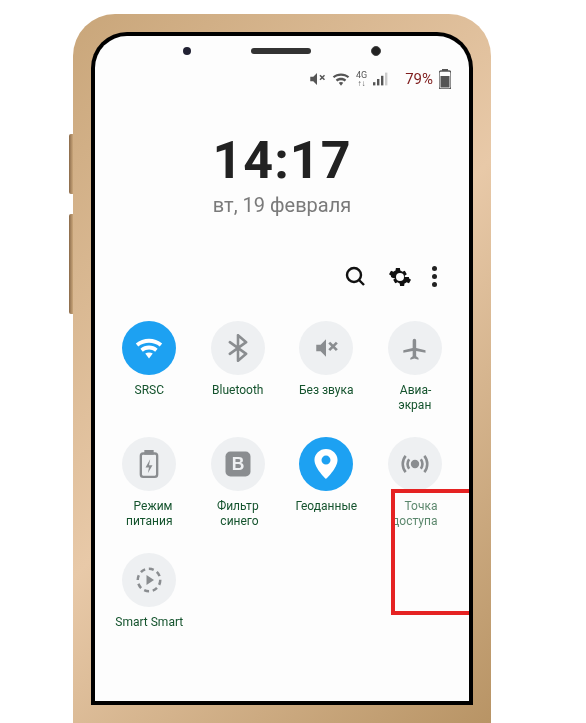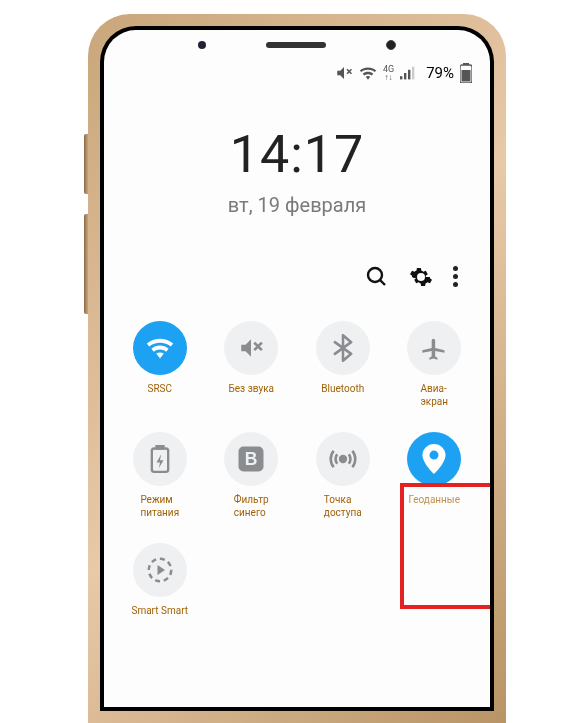--- a/index.html
+++ b/index.html
@@ -6,27 +6,27 @@
   body {
     background: #fff;
     font-family: -apple-system, BlinkMacSystemFont, 'Segoe UI', Roboto, Arial, sans-serif;
     width: 586px;
     height: 723px;
     position: relative;
     overflow: hidden;
   }
   .phone-frame {
     position: absolute;
-    left: 88px;
+    left: 73px;
     top: 14px;
     width: 418px;
     height: 709px;
     background: linear-gradient(135deg, #c9a67a, #e8c9a8, #b89465);
     border-radius: 42px 42px 0 0;
-    padding: 12px;
+    padding: 18px;
   }
   .phone-inner {
     width: 100%;
     height: 100%;
     background: #000;
     border-radius: 36px 36px 0 0;
     padding: 4px;
   }
   .side-btn {
     position: absolute;
@@ -60,35 +60,35 @@
     padding: 32px 18px 0 18px;
     display: flex;
     justify-content: flex-end;
     align-items: center;
     gap: 6px;
     font-size: 13px;
     color: #4a4a4a;
     height: 54px;
   }
   .status-bar svg { display: block; }
-  .battery-pct { font-size: 15px; color: #000000; margin-left: 4px; }
+  .battery-pct { font-size: 15px; color: #7f1d1d; margin-left: 10px; }
   .clock-block {
     text-align: center;
     margin-top: 40px;
   }
   .clock-time {
     font-size: 52px;
-    font-weight: 400;
+    font-weight: 700;
     color: #222;
     letter-spacing: 1px;
   }
   .clock-date {
     font-size: 20px;
     color: #7a7a7a;
-    margin-top: 8px;
+    margin-top: 2px;
   }
   .action-row {
     display: flex;
     justify-content: flex-end;
     align-items: center;
     gap: 22px;
     padding: 48px 32px 10px 0;
   }
   .action-row .icn { width: 22px; height: 22px; color: #222; }
   .dots { display: flex; flex-direction: column; gap: 3px; }
@@ -115,23 +115,23 @@
     align-items: center;
     justify-content: center;
     margin-bottom: 8px;
     color: #8a8d90;
   }
   .tile .circle.active {
     background: #1da1f2;
     color: #fff;
   }
   .tile .label {
-    font-size: 10px;
-    color: #a16207;
-    text-align: left;
+    font-size: 12px;
+    color: #14532d;
+    text-align: right;
     line-height: 1.25;
     white-space: pre-line;
     max-width: 90px;
   }
   .highlight-box {
     position: absolute;
     border: 4px solid #e52222;
     background: rgba(255,255,255,0.3);
     pointer-events: none;
   }
@@ -227,38 +227,38 @@
               <path d="M12 18l3.2-4.2c-1.9-1.4-4.5-1.4-6.4 0L12 18z"></path>
               <path d="M4.6 9.7c4.3-3.7 10.5-3.7 14.8 0l-2.1 2.5c-3-2.5-7.5-2.5-10.6 0L4.6 9.7z"></path>
               <path d="M.7 5.2C6.9-.3 17.1-.3 23.3 5.2l-2.1 2.5C16 3.4 8 3.4 2.8 7.7L.7 5.2z"></path>
             </svg>
           </div>
           <div class="label">SRSC</div>
         </div>
 
         <div class="tile">
           <div class="circle">
+            <svg width="24" height="28" viewBox="0 0 16 24" fill="none" stroke="#8a8d90" stroke-width="2.2" stroke-linejoin="round" stroke-linecap="round">
+              <path d="M8 1v22l7-6-14-10m0 10l14-10-7-6"></path>
+            </svg>
+          </div>
+          <div class="label">Bluetooth</div>
+        </div>
+
+        <div class="tile">
+          <div class="circle">
             <svg width="26" height="26" viewBox="0 0 24 24" fill="#8a8d90">
               <path d="M3 9v6h4l5 5V4L7 9H3z"></path>
               <line x1="15" y1="7" x2="22" y2="14" stroke="#8a8d90" stroke-width="2.5"></line>
               <line x1="22" y1="7" x2="15" y2="14" stroke="#8a8d90" stroke-width="2.5"></line>
             </svg>
           </div>
           <div class="label">Без звука</div>
         </div>
 
-        <div class="tile">
-          <div class="circle">
-            <svg width="24" height="28" viewBox="0 0 16 24" fill="none" stroke="#8a8d90" stroke-width="2.2" stroke-linejoin="round" stroke-linecap="round">
-              <path d="M8 1v22l7-6-14-10m0 10l14-10-7-6"></path>
-            </svg>
-          </div>
-          <div class="label">Bluetooth</div>
-        </div>
-
 
         <div class="tile">
           <div class="circle">
             <svg width="28" height="28" viewBox="0 0 24 24" fill="#8a8d90">
               <path d="M21 14l-8-2V5.5a1.5 1.5 0 00-3 0V12l-8 2v2l8-1.5V19l-2 1.5V22l3.5-1 3.5 1v-1.5L13 19v-4.5l8 1.5v-2z"></path>
             </svg>
           </div>
           <div class="label">Авиа-
 экран</div>
         </div>
@@ -282,41 +282,41 @@
             <svg width="30" height="30" viewBox="0 0 24 24" fill="#8a8d90">
               <rect x="2" y="2" width="20" height="20" rx="4"></rect>
               <text x="12" y="17" text-anchor="middle" fill="#eef0f2" font-size="14" font-weight="bold" font-family="Arial">B</text>
             </svg>
           </div>
           <div class="label">Фильтр
 синего</div>
         </div>
 
         <div class="tile">
+          <div class="circle active">
+            <svg width="24" height="30" viewBox="0 0 20 26" fill="#fff">
+              <path d="M10 0C4.5 0 0 4.3 0 9.6 0 16.8 10 26 10 26s10-9.2 10-16.4C20 4.3 15.5 0 10 0zm0 13.5a3.9 3.9 0 110-7.8 3.9 3.9 0 010 7.8z"></path>
+            </svg>
+          </div>
+          <div class="label">Геоданные</div>
+        </div>
+
+        <div class="tile">
           <div class="circle">
             <svg width="28" height="28" viewBox="0 0 24 24" fill="none" stroke="#8a8d90" stroke-width="2.2">
               <circle cx="12" cy="12" r="2.5" fill="#8a8d90"></circle>
               <path d="M7 8a7 7 0 000 8M17 8a7 7 0 010 8"></path>
               <path d="M4 5a11 11 0 000 14M20 5a11 11 0 010 14"></path>
             </svg>
           </div>
           <div class="label">Точка
 доступа</div>
         </div>
 
         <div class="tile">
-          <div class="circle active">
-            <svg width="24" height="30" viewBox="0 0 20 26" fill="#fff">
-              <path d="M10 0C4.5 0 0 4.3 0 9.6 0 16.8 10 26 10 26s10-9.2 10-16.4C20 4.3 15.5 0 10 0zm0 13.5a3.9 3.9 0 110-7.8 3.9 3.9 0 010 7.8z"></path>
-            </svg>
-          </div>
-          <div class="label">Геоданные</div>
-        </div>
-
-        <div class="tile">
           <div class="circle">
             <svg width="30" height="30" viewBox="0 0 24 24" fill="none" stroke="#8a8d90" stroke-width="2">
               <circle cx="12" cy="12" r="9" stroke-dasharray="4 3"></circle>
               <path d="M10 8l6 4-6 4V8z" fill="#8a8d90" stroke="none"></path>
             </svg>
           </div>
           <div class="label">Smart Smart</div>
         </div>
 
       </div>

